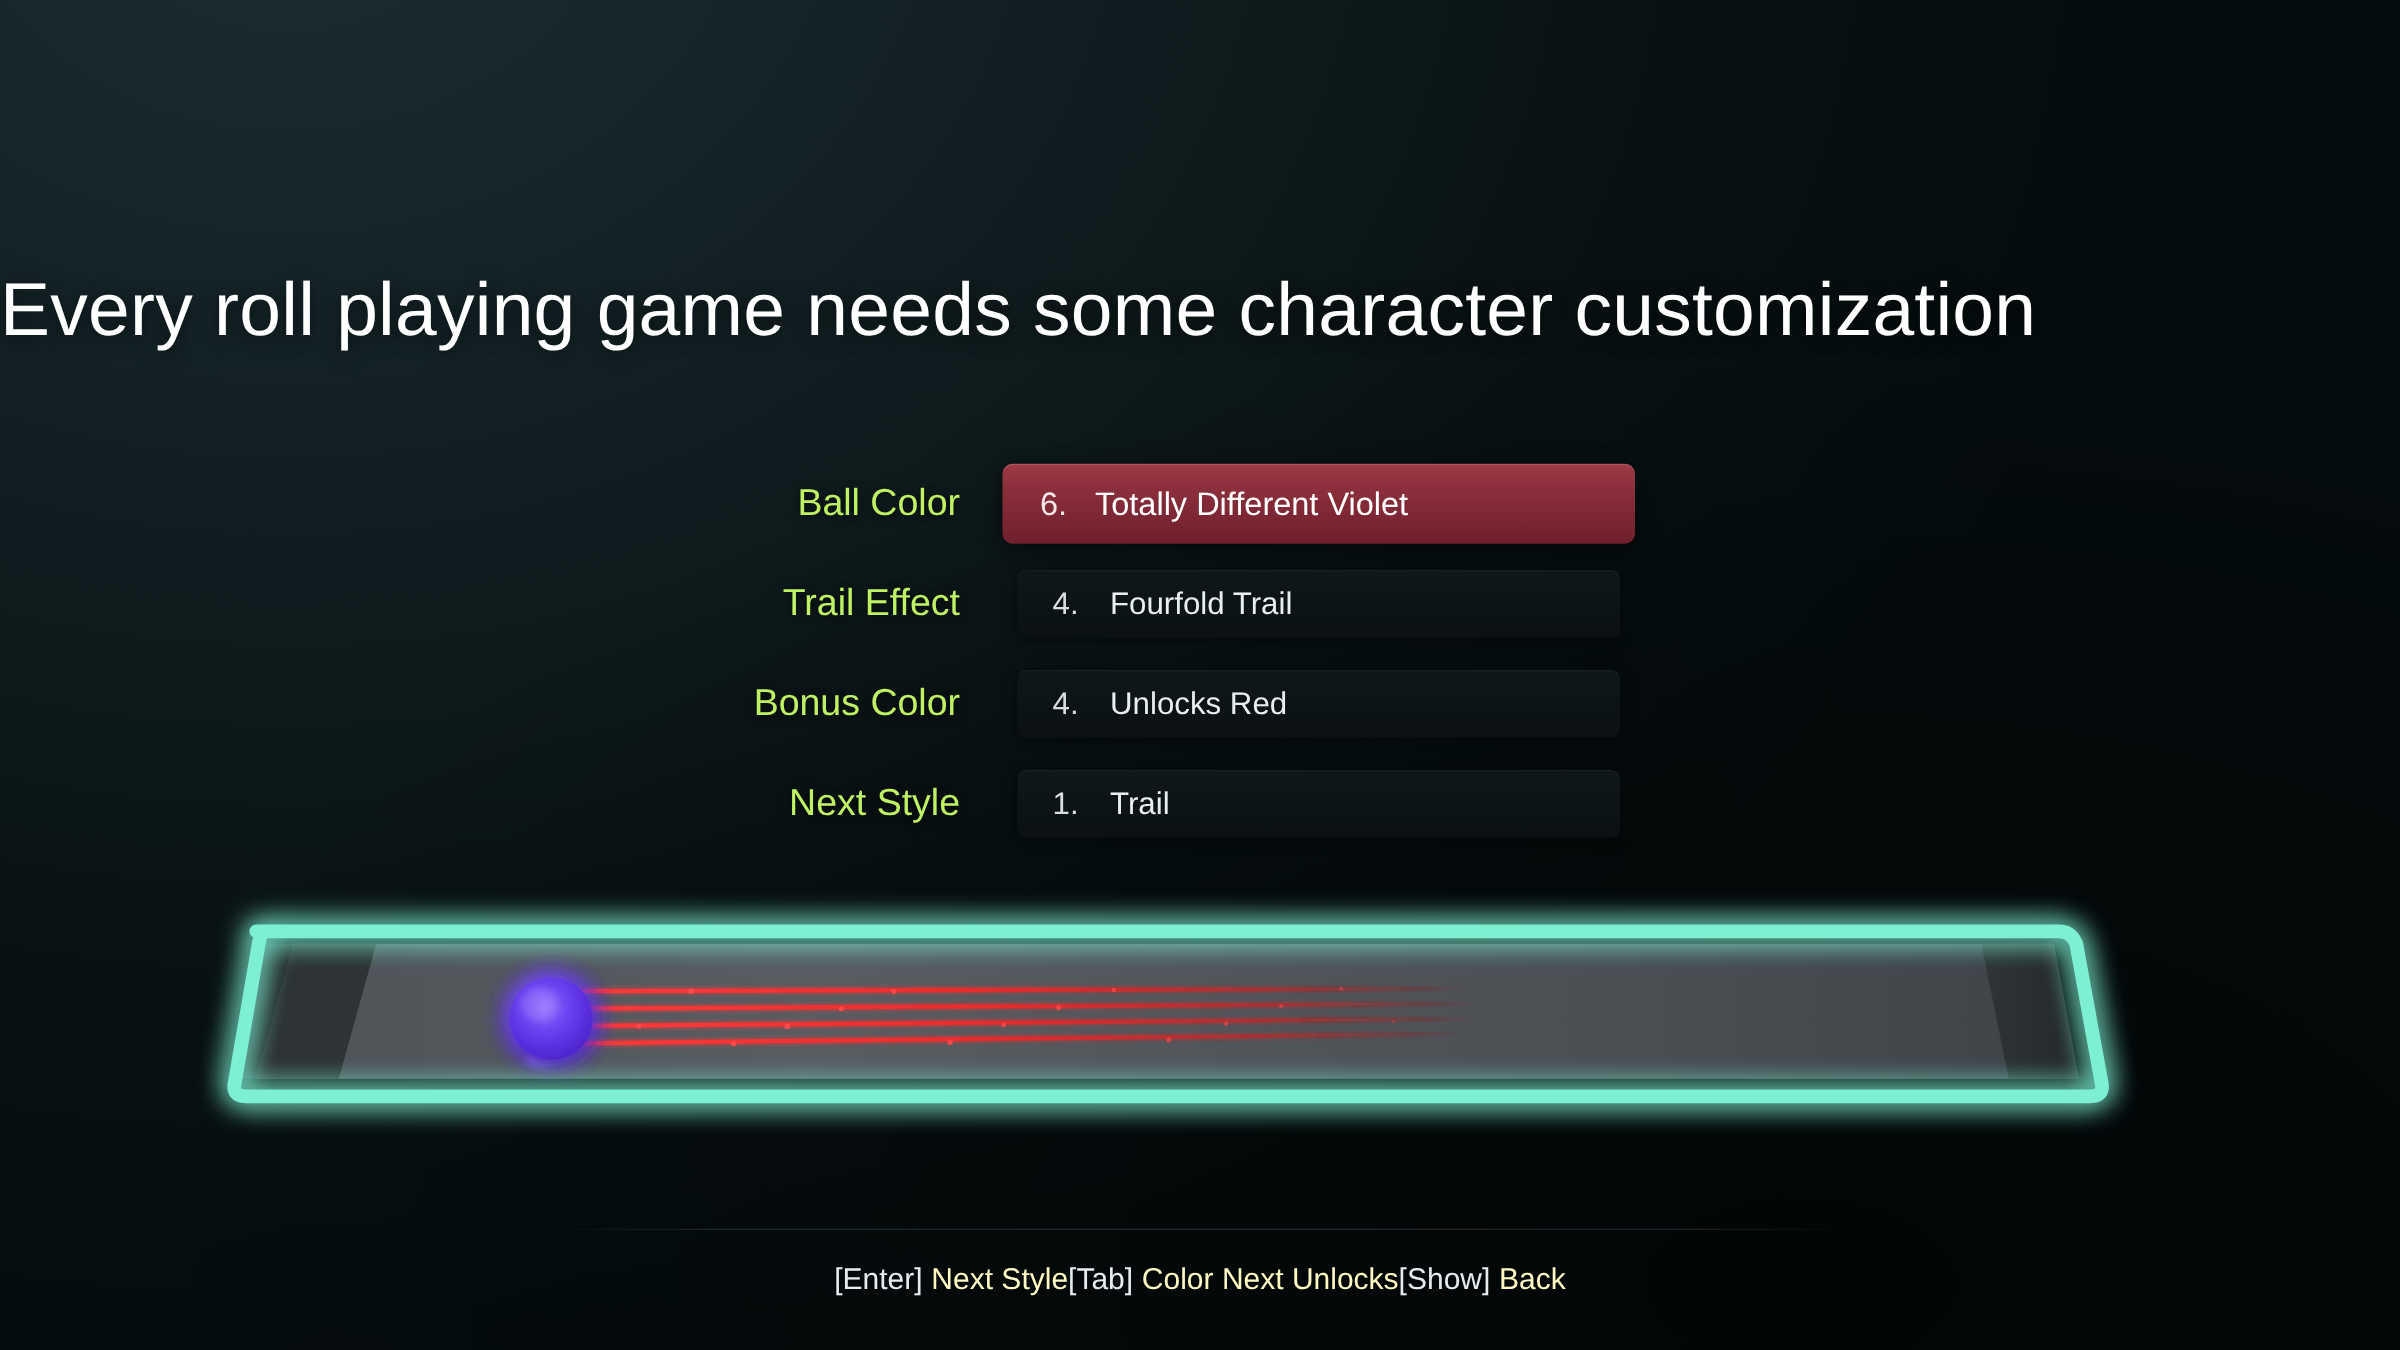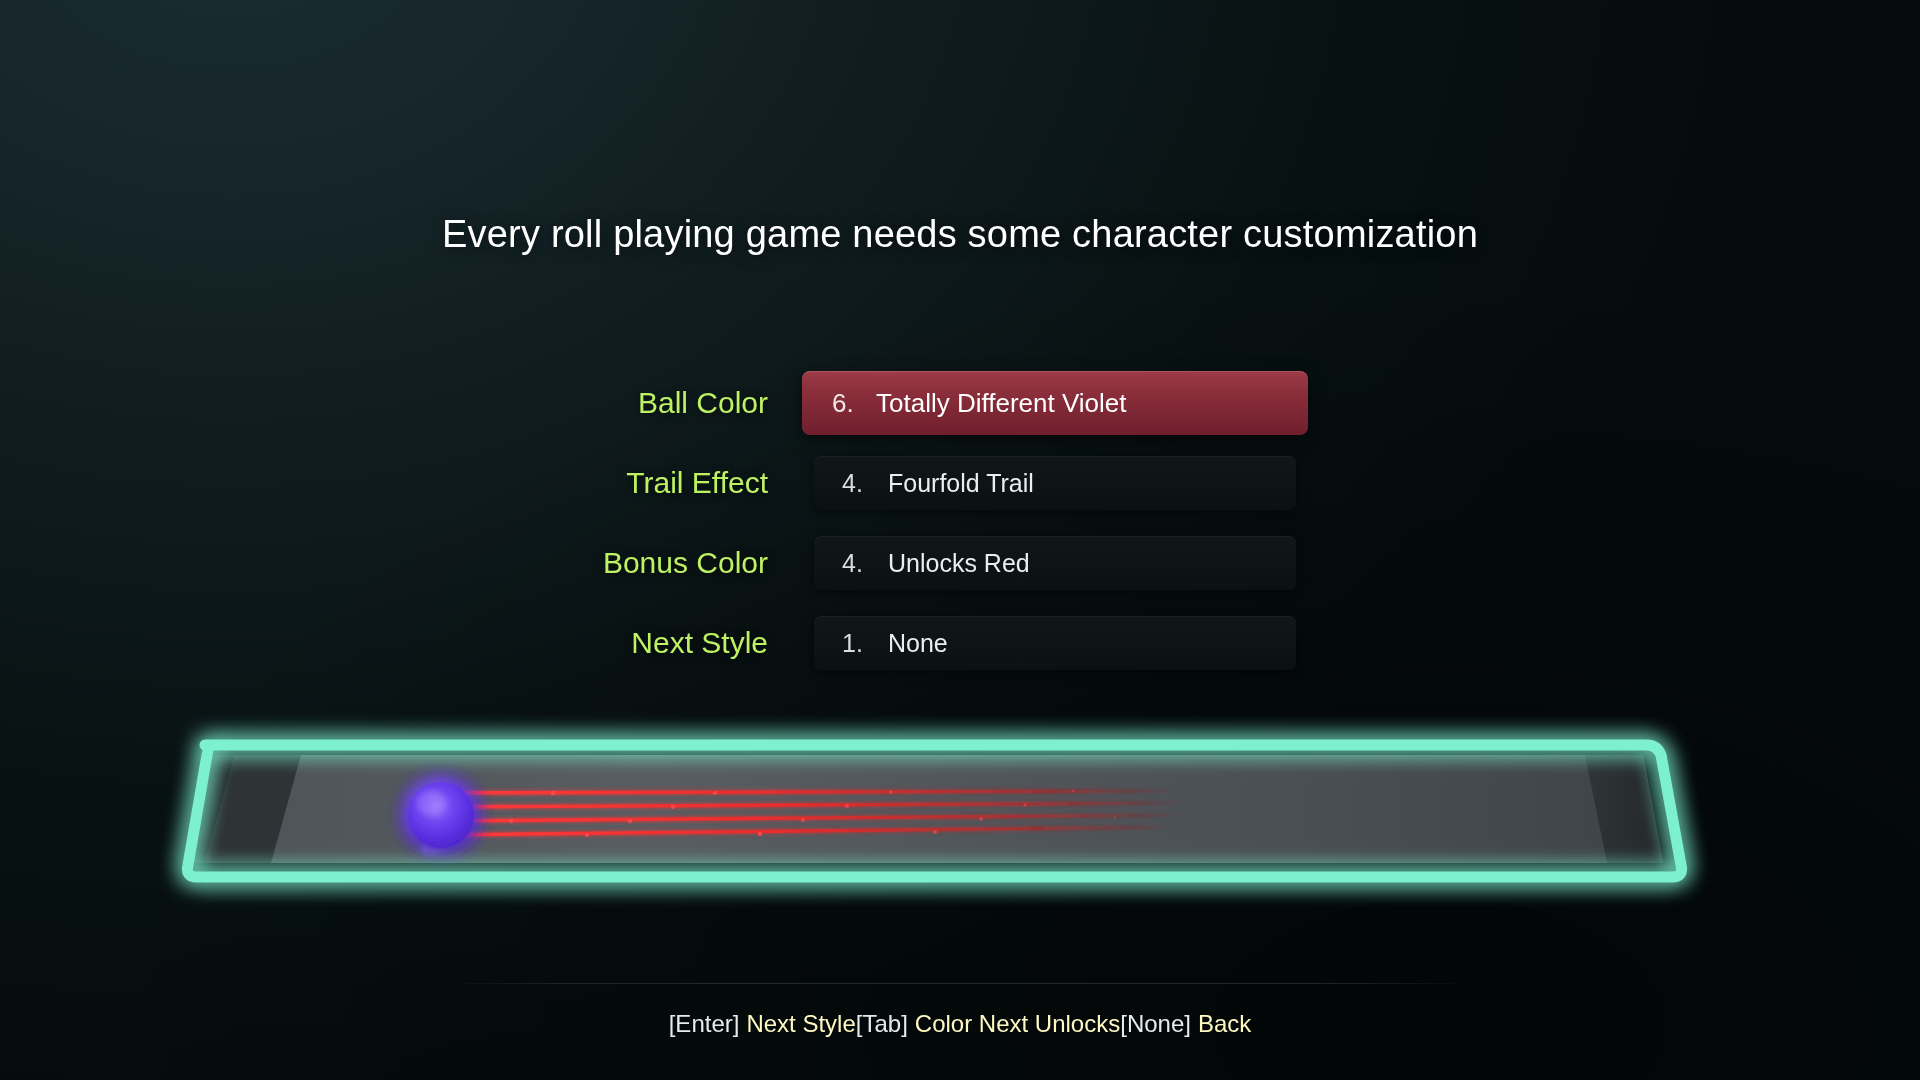--- a/index.html
+++ b/index.html
@@ -25,23 +25,22 @@
     background:
       radial-gradient(120% 120% at 75% 95%, rgba(0,0,0,0.55) 0%, rgba(0,0,0,0) 60%);
   }
 
   #stage { position:absolute; inset:0; }
 
   
   #title {
     position:absolute;
     top:213px; left:0; width:1920px;
-    text-align:center;
     color:#ffffff;
-    font-size:38px;
+    font-size:60px;
     font-weight:400;
     letter-spacing:0.2px;
     white-space:nowrap;
     text-shadow:0 2px 14px rgba(0,0,0,0.55);
   }
 
   
   #menu {
     position:absolute;
     top:363px; left:0; width:1920px;
@@ -166,21 +165,21 @@
       <div class="menu-value">
         <span class="value-index">4.</span>
         <span class="value-text">Unlocks Red</span>
       </div>
     </div>
 
     <div class="menu-row">
       <div class="menu-label">Next Style</div>
       <div class="menu-value">
         <span class="value-index">1.</span>
-        <span class="value-text">None</span>
+        <span class="value-text">Trail</span>
       </div>
     </div>
 
   </div>
 
   <div id="preview">
     <svg viewBox="0 0 1565 165" width="1565" height="165" xmlns="http://www.w3.org/2000/svg">
       <defs>
         <filter id="frameGlow" x="-25%" y="-60%" width="150%" height="220%">
           <feGaussianBlur stdDeviation="11" result="b1"></feGaussianBlur>
@@ -290,18 +289,18 @@
   <div id="hints">
     <div class="hint">
       <span class="hint-key">[Enter]</span>
       <span class="hint-action">Next Style</span>
     </div>
     <div class="hint">
       <span class="hint-key">[Tab]</span>
       <span class="hint-action">Color Next Unlocks</span>
     </div>
     <div class="hint">
-      <span class="hint-key">[None]</span>
+      <span class="hint-key">[Show]</span>
       <span class="hint-action">Back</span>
     </div>
   </div>
 
 </div>
 
 </body></html>

